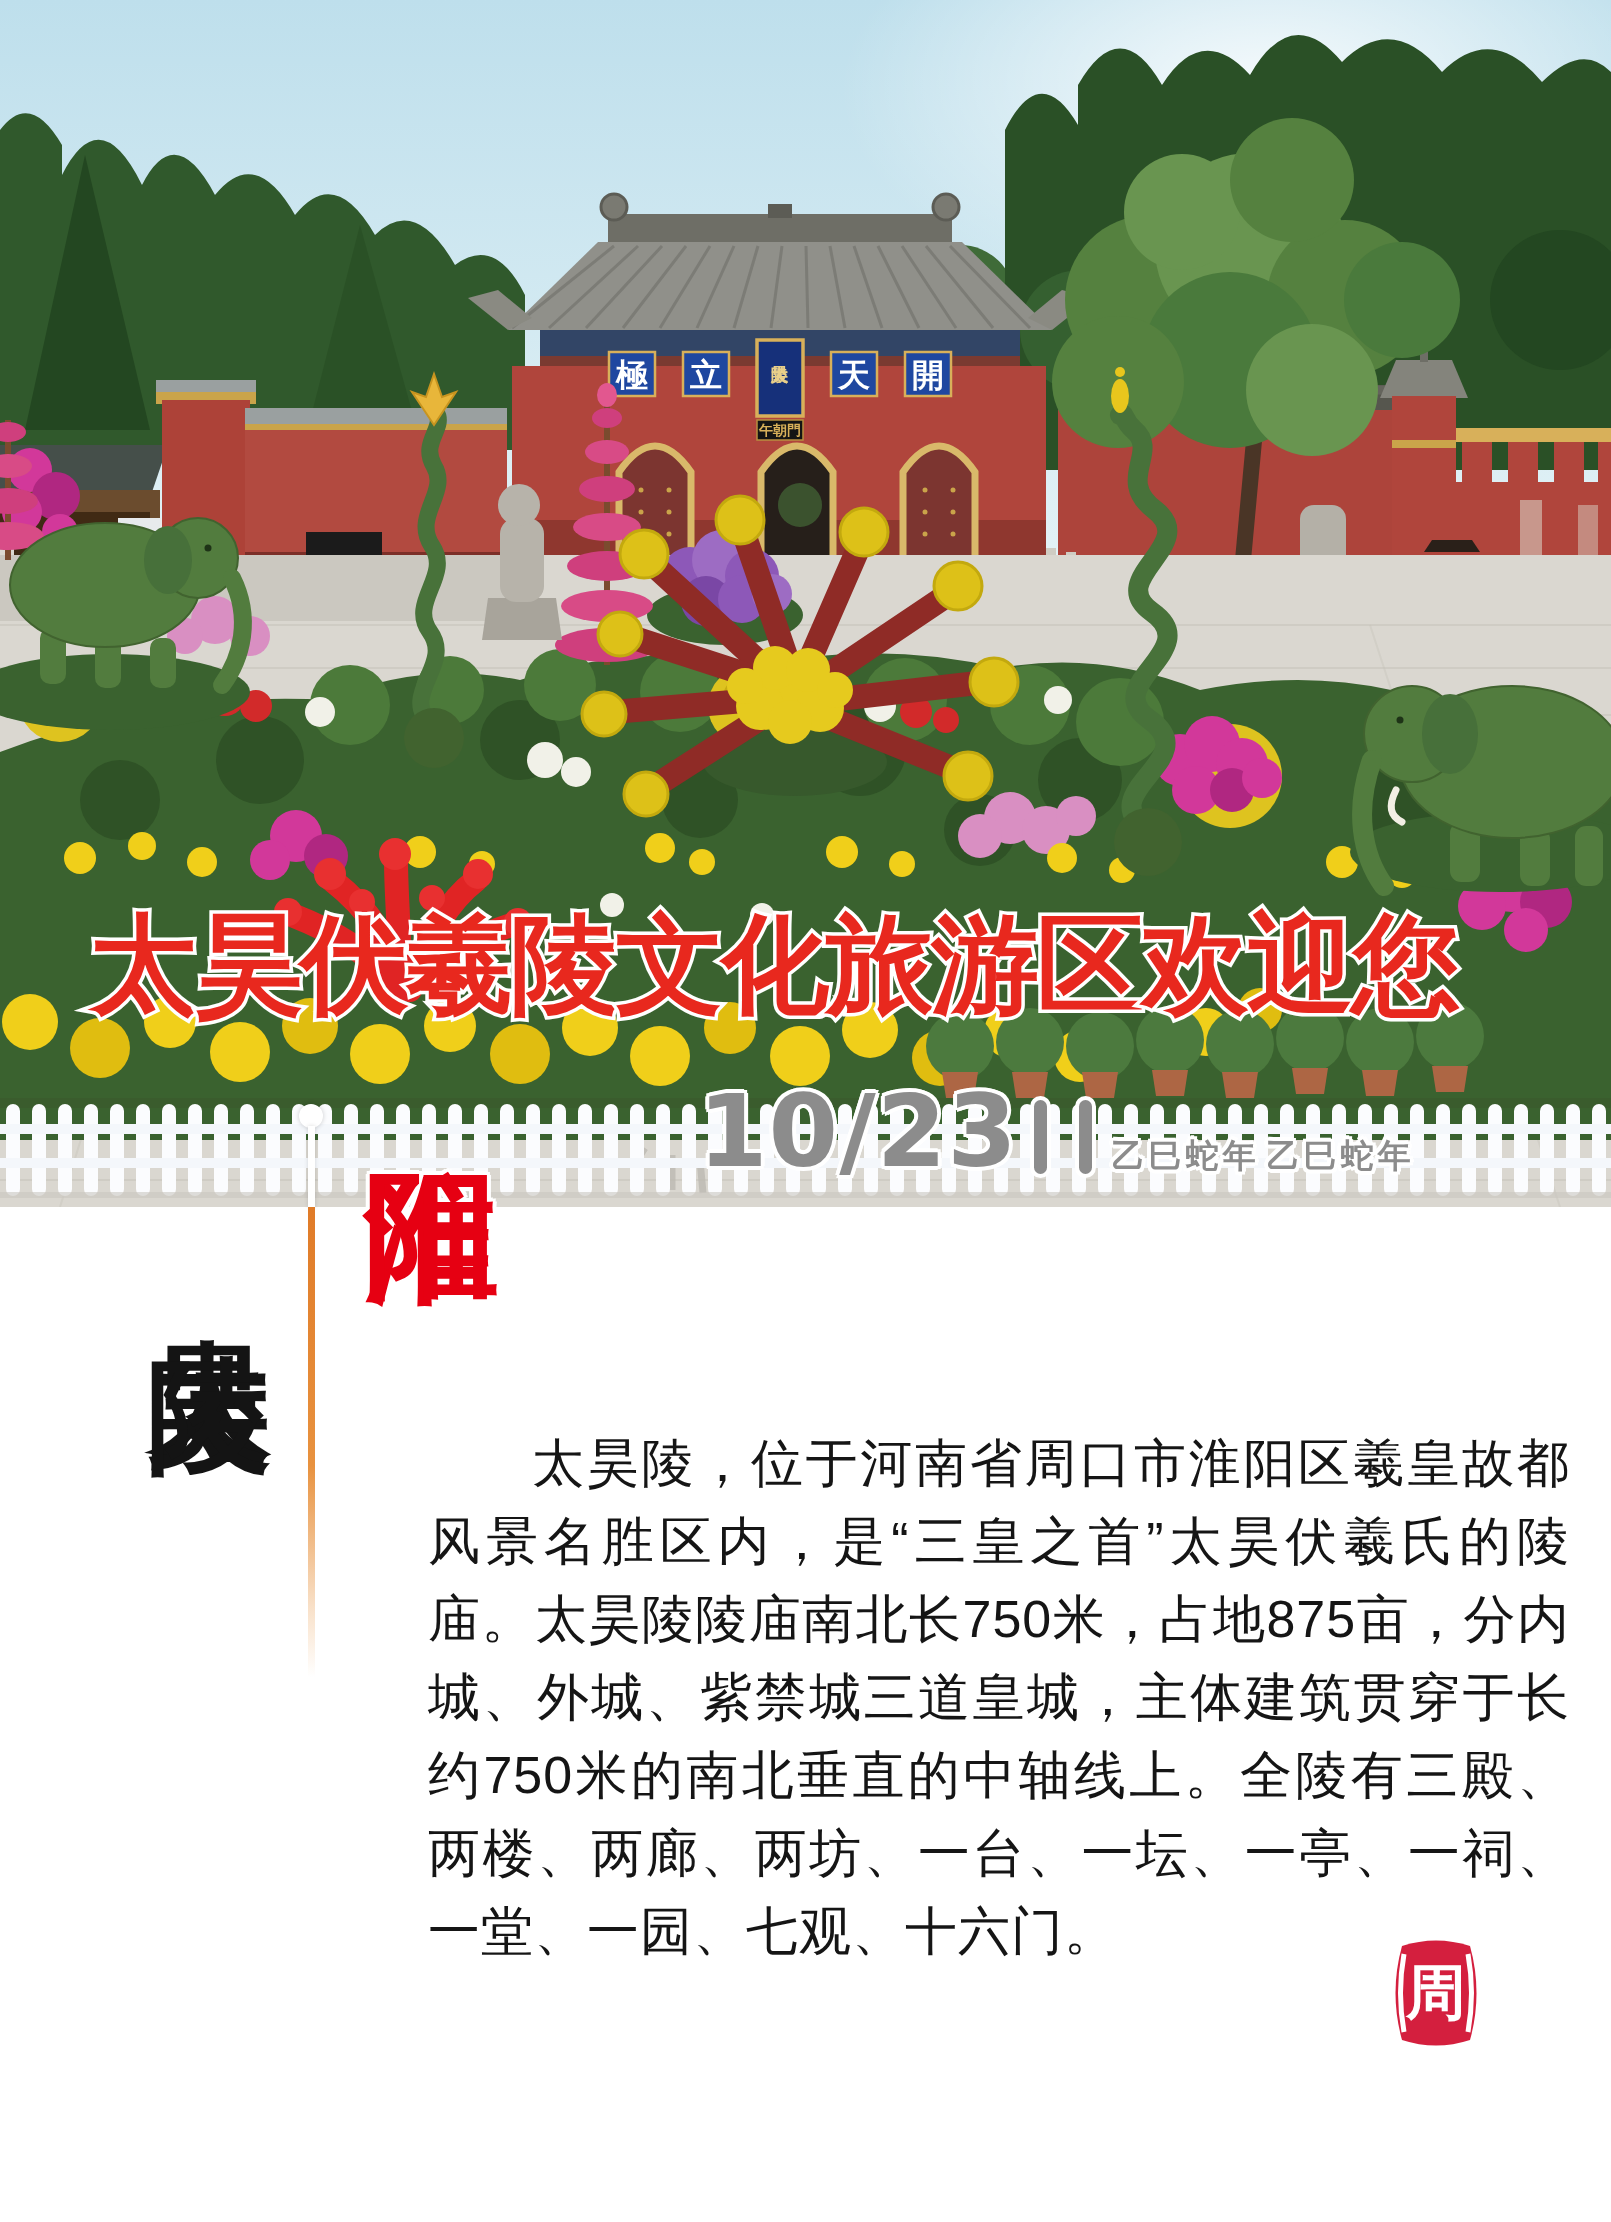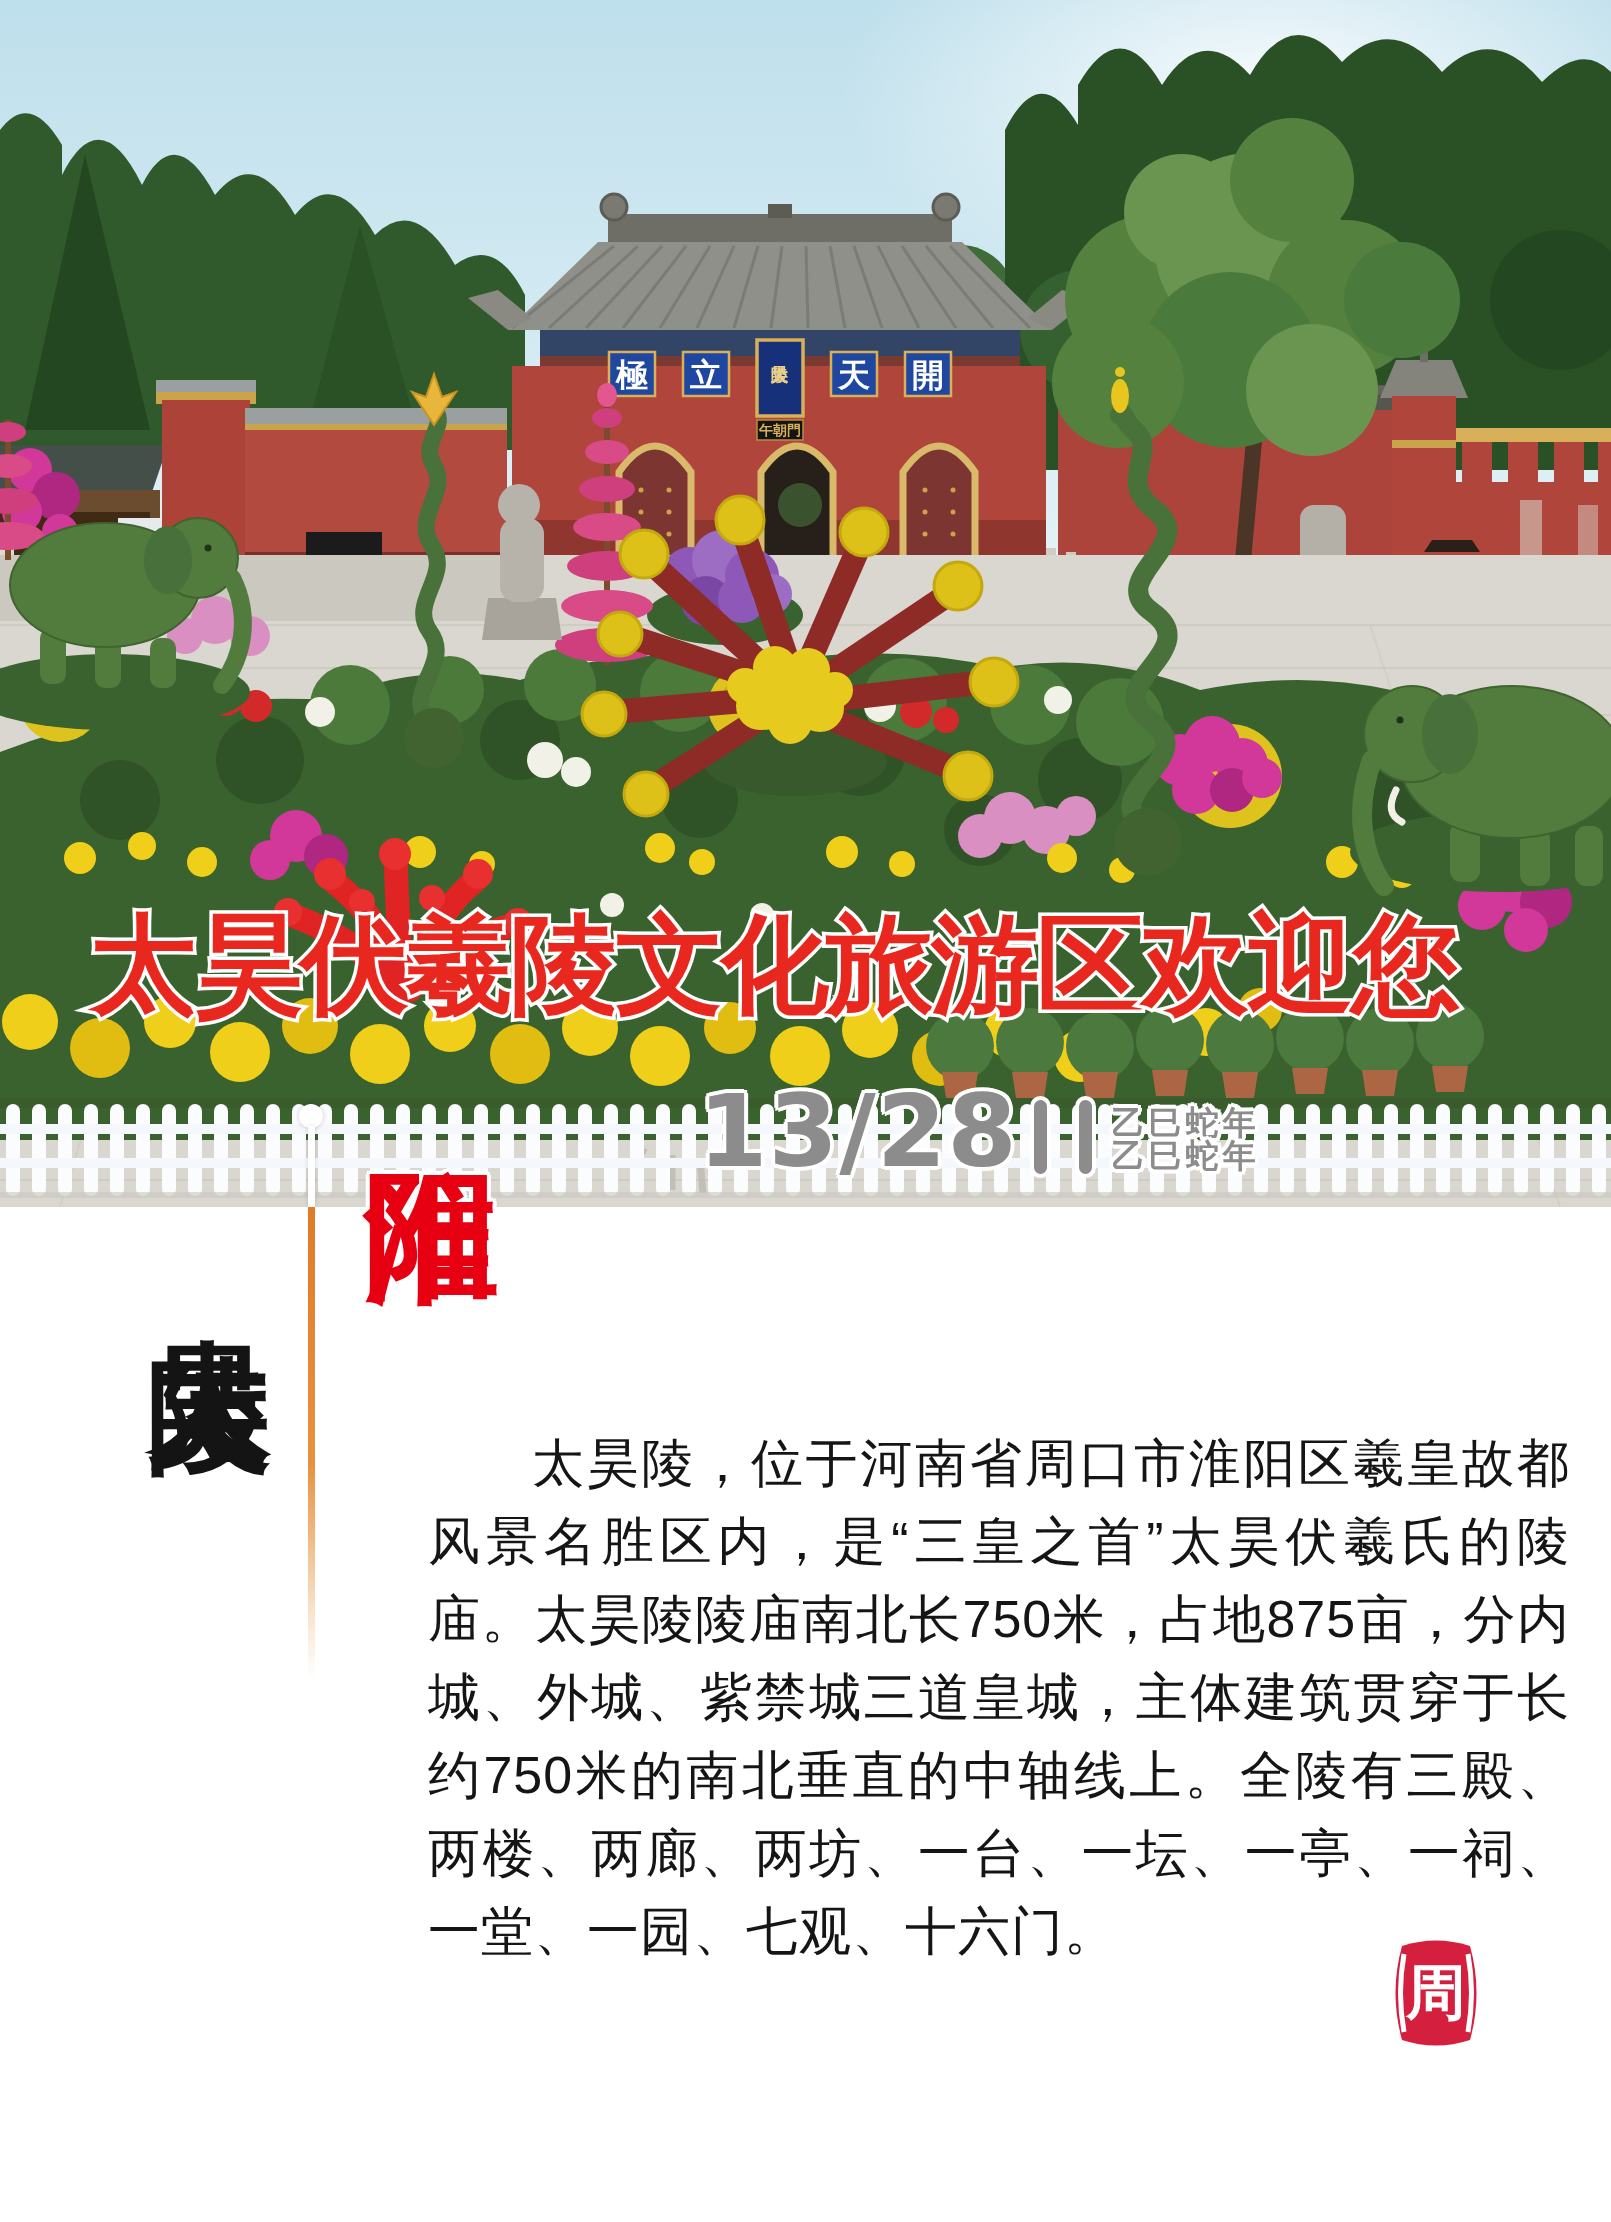--- a/index.html
+++ b/index.html
@@ -10,21 +10,21 @@
 
   
   .date-overlay{position:absolute;left:698px;top:1086px;display:flex;align-items:flex-end;
     color:#8c8c8c;font-weight:bold;white-space:nowrap;}
   .ow{text-shadow:4px 0 0 #fff,-4px 0 0 #fff,0 4px 0 #fff,0 -4px 0 #fff,
        3px 3px 0 #fff,-3px 3px 0 #fff,3px -3px 0 #fff,-3px -3px 0 #fff;}
   .date-num{font-size:100px;line-height:.92;font-family:"DejaVu Sans",sans-serif;letter-spacing:1px;}
   .date-week{font-size:74px;line-height:1;margin:0 0 2px 0;font-family:"DejaVu Sans",sans-serif;}
   .date-bar{width:13px;height:74px;background:#8c8c8c;border-radius:7px;margin:0 16px 4px 16px;
     box-shadow:0 0 0 4px #ffffff;}
-  .lunar{display:flex;flex-direction:column;gap:0;font-size:33px;letter-spacing:4px;
+  .lunar{display:flex;flex-direction:row;gap:7px;font-size:33px;letter-spacing:4px;
     line-height:1;margin:0 0 6px 4px;font-family:"DejaVu Sans",sans-serif;}
 
   
   .divider-dot{position:absolute;left:299px;top:1104px;width:24px;height:24px;border-radius:50%;
     background:#ffffff;box-shadow:0 0 5px rgba(0,0,0,.2);}
   .divider-line-white{position:absolute;left:308px;top:1126px;width:7px;height:81px;background:#ffffff;
     box-shadow:0 0 4px rgba(0,0,0,.15);}
   .divider-line-orange{position:absolute;left:308px;top:1207px;width:7px;height:470px;
     background:linear-gradient(#e07b28 0%,#e8923f 55%,rgba(236,166,96,.35) 85%,rgba(236,166,96,0) 100%);}
 
@@ -459,21 +459,21 @@
       <rect x="-5" y="1098" width="1616" height="10" fill="#39552c" opacity="0.5"></rect>
       <rect x="-5" y="1104" width="1616" height="92" fill="url(#pk)"></rect>
       <rect x="-5" y="1124" width="1616" height="10" fill="#f4f7fb"></rect>
       <rect x="-5" y="1158" width="1616" height="10" fill="#f4f7fb"></rect>
       <rect x="-5" y="1192" width="1616" height="6" fill="#c9c6bf" opacity="0.6"></rect>
     </g>
   </svg>
   </div>
 
   <div class="date-overlay">
-    <span class="date-num ow">13/28</span>
+    <span class="date-num ow">10/23</span>
     <span class="date-bar"></span>
     <span class="date-bar"></span>
     <span class="lunar ow">
       <span>乙巳蛇年</span>
       <span>乙巳蛇年</span>
     </span>
   </div>
 
   <span class="divider-dot"></span>
   <span class="divider-line-white"></span>

